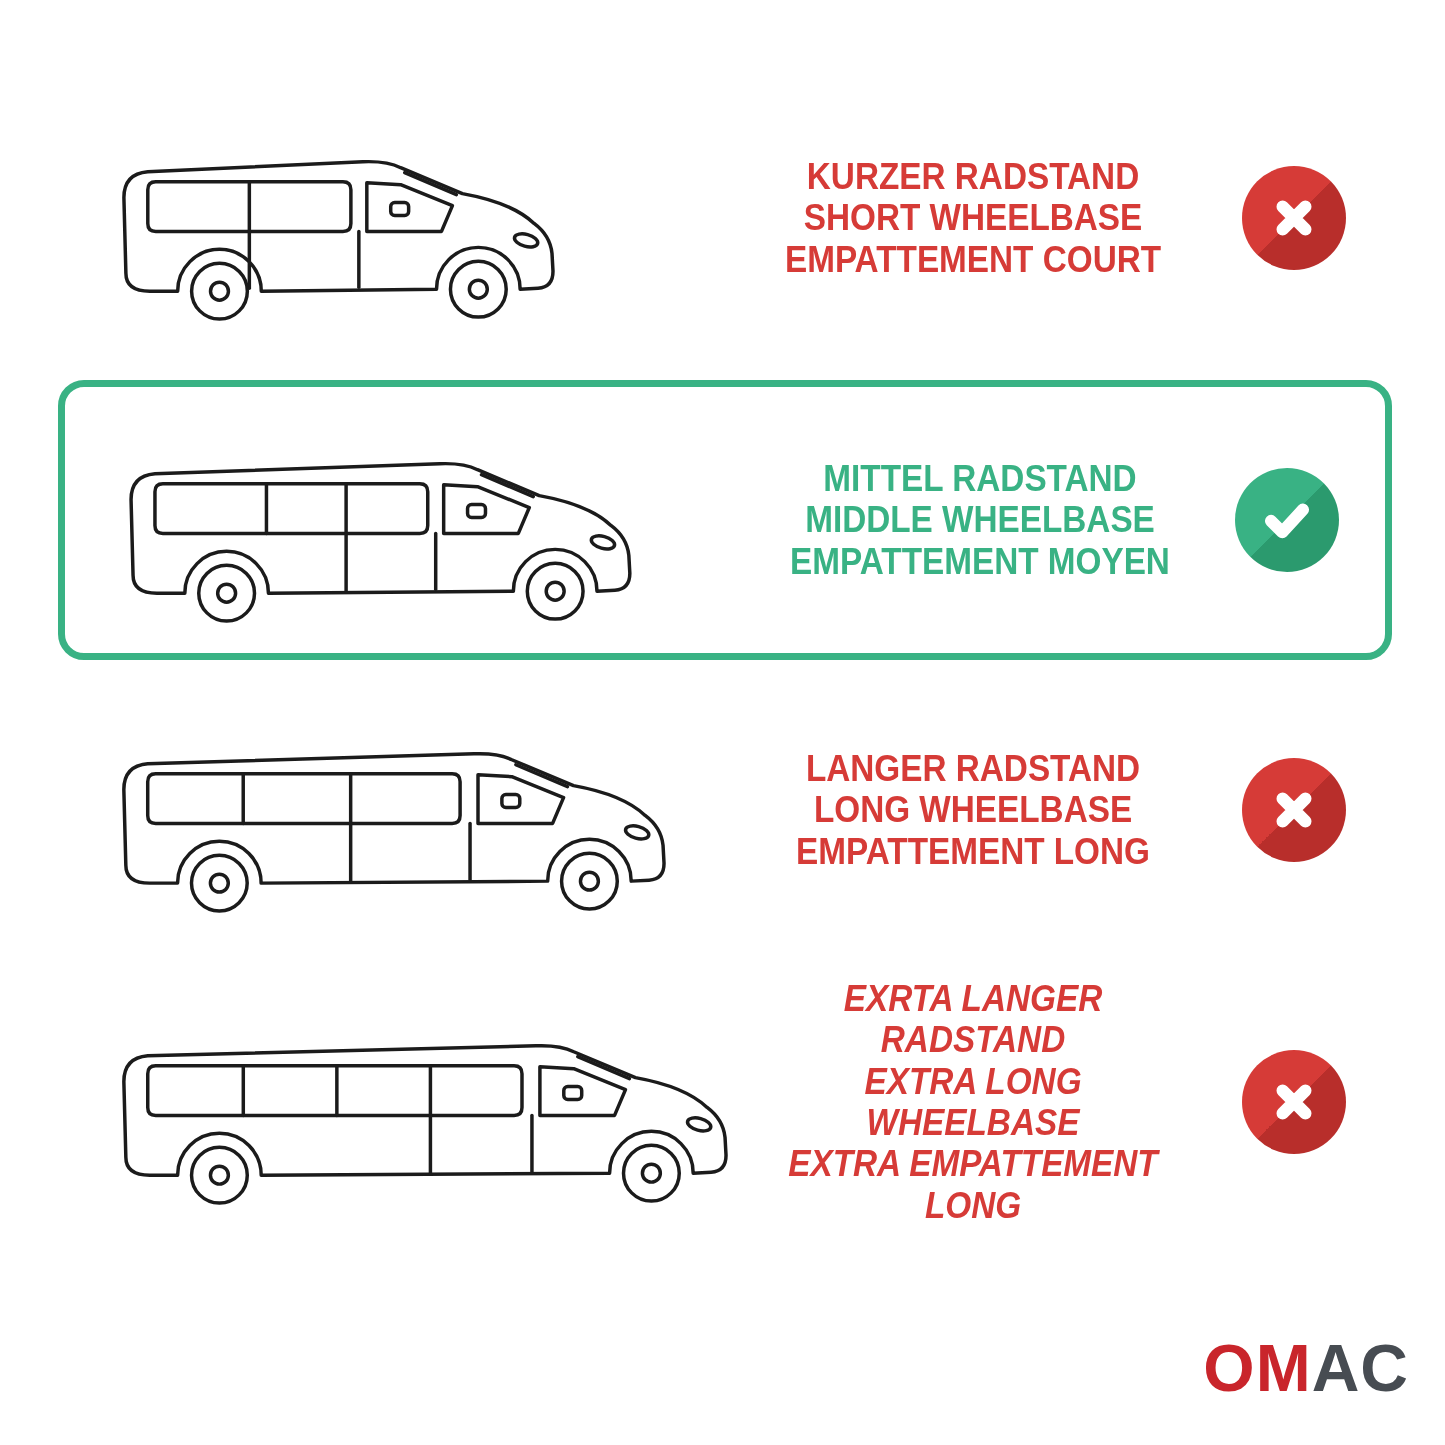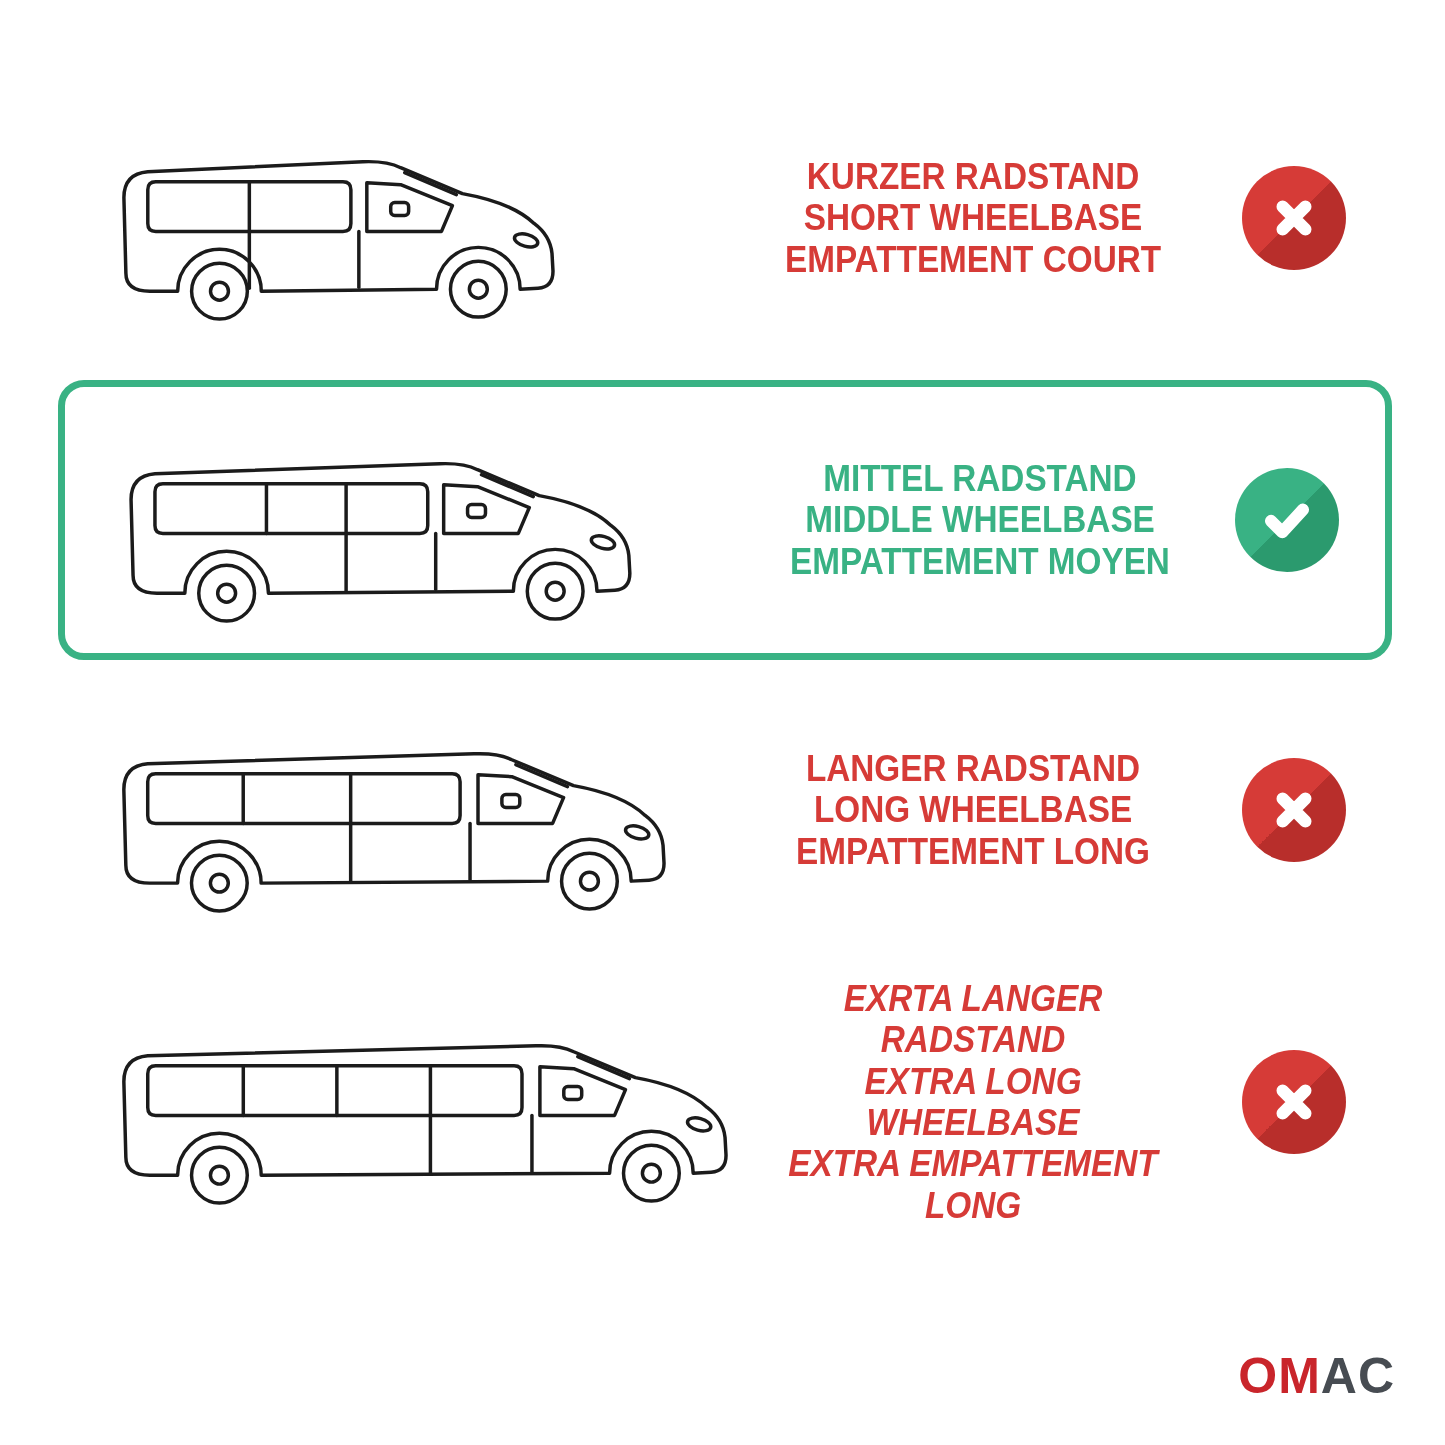--- a/index.html
+++ b/index.html
@@ -29,22 +29,22 @@
   }
   .row.accepted .labels{color:var(--green);}
   .status{
     width:104px;height:104px;border-radius:50%;
     margin-left:auto;margin-right:46px;
     display:flex;align-items:center;justify-content:center;flex:0 0 auto;
   }
   .row.rejected .status{background:linear-gradient(135deg, var(--red) 50%, var(--red_dark) 50%);}
   .row.accepted .status{background:linear-gradient(135deg, var(--green) 50%, var(--green_dark) 50%);}
   .logo{
-    position:absolute;right:50px;bottom:44px;
-    font-size:50px;font-weight:bold;letter-spacing:1px;line-height:1;
+    position:absolute;right:36px;bottom:44px;
+    font-size:66px;font-weight:bold;letter-spacing:1px;line-height:1;
   }
   .logo-om{color:var(--logo_red);}
   .logo-ac{color:var(--logo_dark);}
 </style>
 </head>
 <body>
 
 <div class="canvas">
 
   <section class="row rejected" data-row="0">

